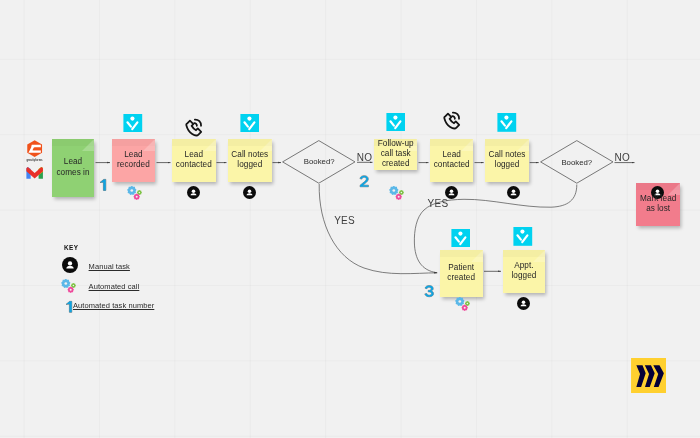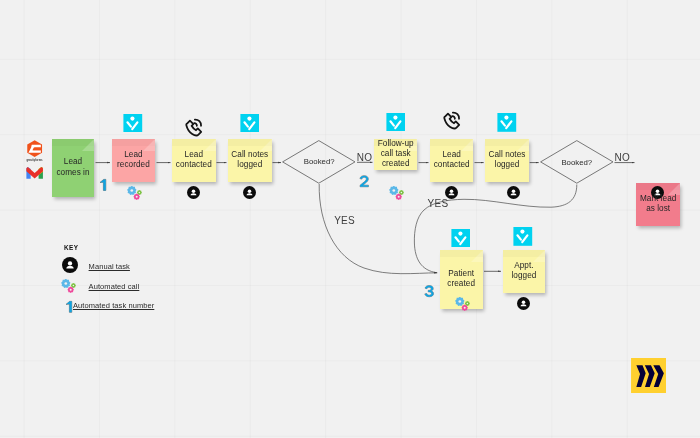--- a/index.html
+++ b/index.html
@@ -101,21 +101,21 @@
       </div>
       <div class="note" style="left: 485.2px; top: 138.6px; width: 43.6px; height: 43.2px; background: rgb(251, 245, 168);">
         <span>Call notes logged</span>
       </div>
       <div class="diamond" style="left: 540px; top: 140.2px; width: 73.6px; height: 43.8px;"><svg width="73.6" height="43.8" viewBox="0 0 73.6 43.8">
           <polygon points="0.6,21.9 36.8,0.6 73,21.9 36.8,43.199999999999996" fill="none" stroke="#6a6a6a" stroke-width="0.9"></polygon>
         </svg><div class="lbl">Booked?</div></div>
       <div class="note" style="left: 636px; top: 138.8px; width: 44.3px; height: 43.4px; background: rgb(242, 124, 140); margin-top: 44px;">
         <span>Mark lead as lost</span>
       </div>
-      <div class="note" style="left: 439.7px; top: 249.6px; width: 43px; height: 59px; background: rgb(251, 245, 168);">
+      <div class="note" style="left: 439.7px; top: 249.6px; width: 43px; height: 47px; background: rgb(251, 245, 168);">
         <span>Patient created</span>
       </div>
       <div class="note" style="left: 502.5px; top: 249.6px; width: 42.8px; height: 43.4px; background: rgb(251, 245, 168);">
         <span>Appt. logged</span>
       </div>
       <div class="edgelabel" style="left: 356.8px; top: 153.1px;">NO</div>
       <div class="edgelabel" style="left: 614.5px; top: 152.7px;">NO</div>
       <div class="edgelabel" style="left: 334.2px; top: 216px;">YES</div>
       <div class="edgelabel" style="left: 427.6px; top: 198.5px;">YES</div>
       <div class="tasknum" style="left: 98.9px; top: 177.7px;">

